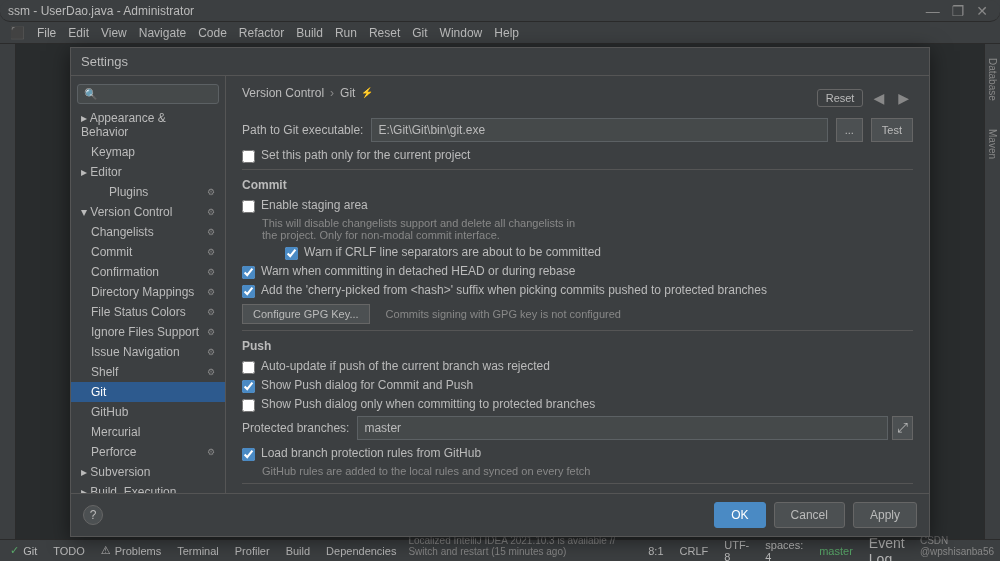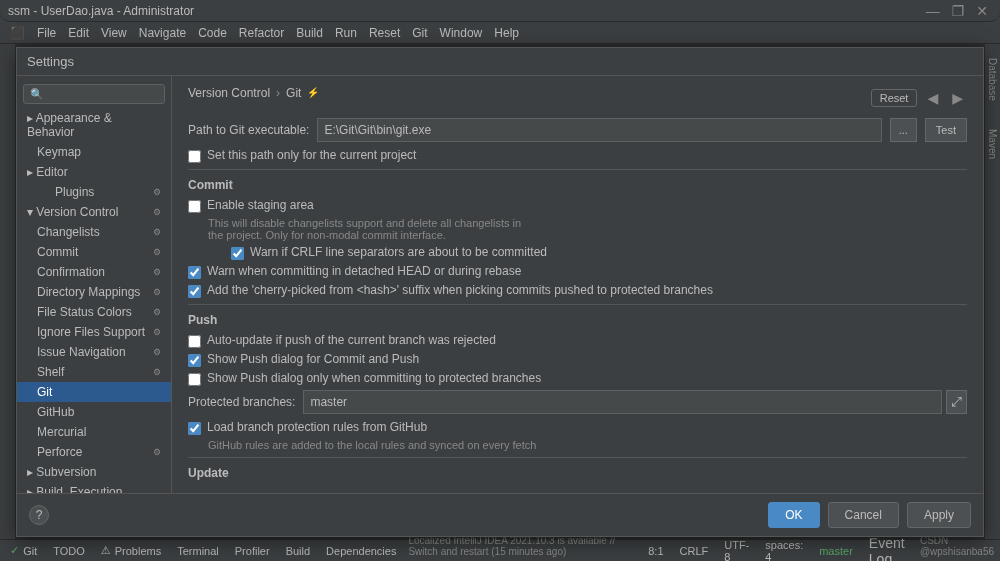--- a/index.html
+++ b/index.html
@@ -2,21 +2,21 @@
 <html><head>
   <meta charset="utf-8">
   <style>
     * { box-sizing: border-box; margin: 0; padding: 0; }
     body { font-family: 'Segoe UI', Arial, sans-serif; font-size: 12px; background: #3c3f41; color: #bbb; overflow: hidden; }
     
     
     .menubar { background: #3c3f41; display: flex; align-items: center; height: 22px; padding: 0 4px; border-bottom: 1px solid #2b2b2b; }
     .menubar-item { padding: 2px 6px; font-size: 12px; color: #bbb; cursor: pointer; white-space: nowrap; }
     .app-name { color: #bbb; font-size: 12px; padding: 2px 6px; }
-    .settings-dialog { width: 968px; height: 490px; background: #b91c1c; border: 1px solid #555; display: flex; flex-direction: column; margin: 10px auto; box-shadow: 0 4px 20px rgba(0,0,0,0.5); }
+    .settings-dialog { width: 860px; height: 490px; background: #b91c1c; border: 1px solid #555; display: flex; flex-direction: column; margin: 10px auto; box-shadow: 0 4px 20px rgba(0,0,0,0.5); }
     .settings-title { background: #3c3f41; padding: 6px 10px; font-size: 13px; color: #bbb; border-bottom: 1px solid #555; display: flex; align-items: center; justify-content: space-between; }
     .settings-body { display: flex; flex: 1; overflow: hidden; }
     
     
     .settings-sidebar { width: 155px; background: #3c3f41; border-right: 1px solid #555; overflow-y: auto; padding: 4px 0; }
     .settings-search { padding: 4px 6px; }
     .settings-search input { width: 100%; background: #45494a; border: 1px solid #5c6164; color: #bbb; padding: 3px 6px; font-size: 11px; border-radius: 3px; }
     .settings-nav-item { padding: 3px 10px; font-size: 12px; color: #bbb; cursor: pointer; display: flex; align-items: center; justify-content: space-between; }
     .settings-nav-item.active { background: #2d5a8e; color: #fff; }
     .settings-nav-item.parent { font-weight: normal; }
@@ -259,20 +259,24 @@
               <div class="checkbox-row">
                 <input type="checkbox" checked="" style="">
                 <span class="checkbox-label">Warn when committing in detached HEAD or during rebase</span>
               </div>
 
               <div class="checkbox-row">
                 <input type="checkbox" checked="" style="">
                 <span class="checkbox-label">Add the 'cherry-picked from &lt;hash&gt;' suffix when picking commits pushed to protected branches</span>
               </div>
 
+              <div class="form-row" style="margin-top:6px;">
+                <button class="configure-btn">Configure GPG Key...</button>
+                <span class="configure-value">Commits signing with GPG key is not configured</span>
+              </div>
 
               <div class="divider-line"></div>
 
               <div class="section-title">Push</div>
 
               <div class="checkbox-row">
                 <input type="checkbox" style="">
                 <span class="checkbox-label">Auto-update if push of the current branch was rejected</span>
               </div>
 

